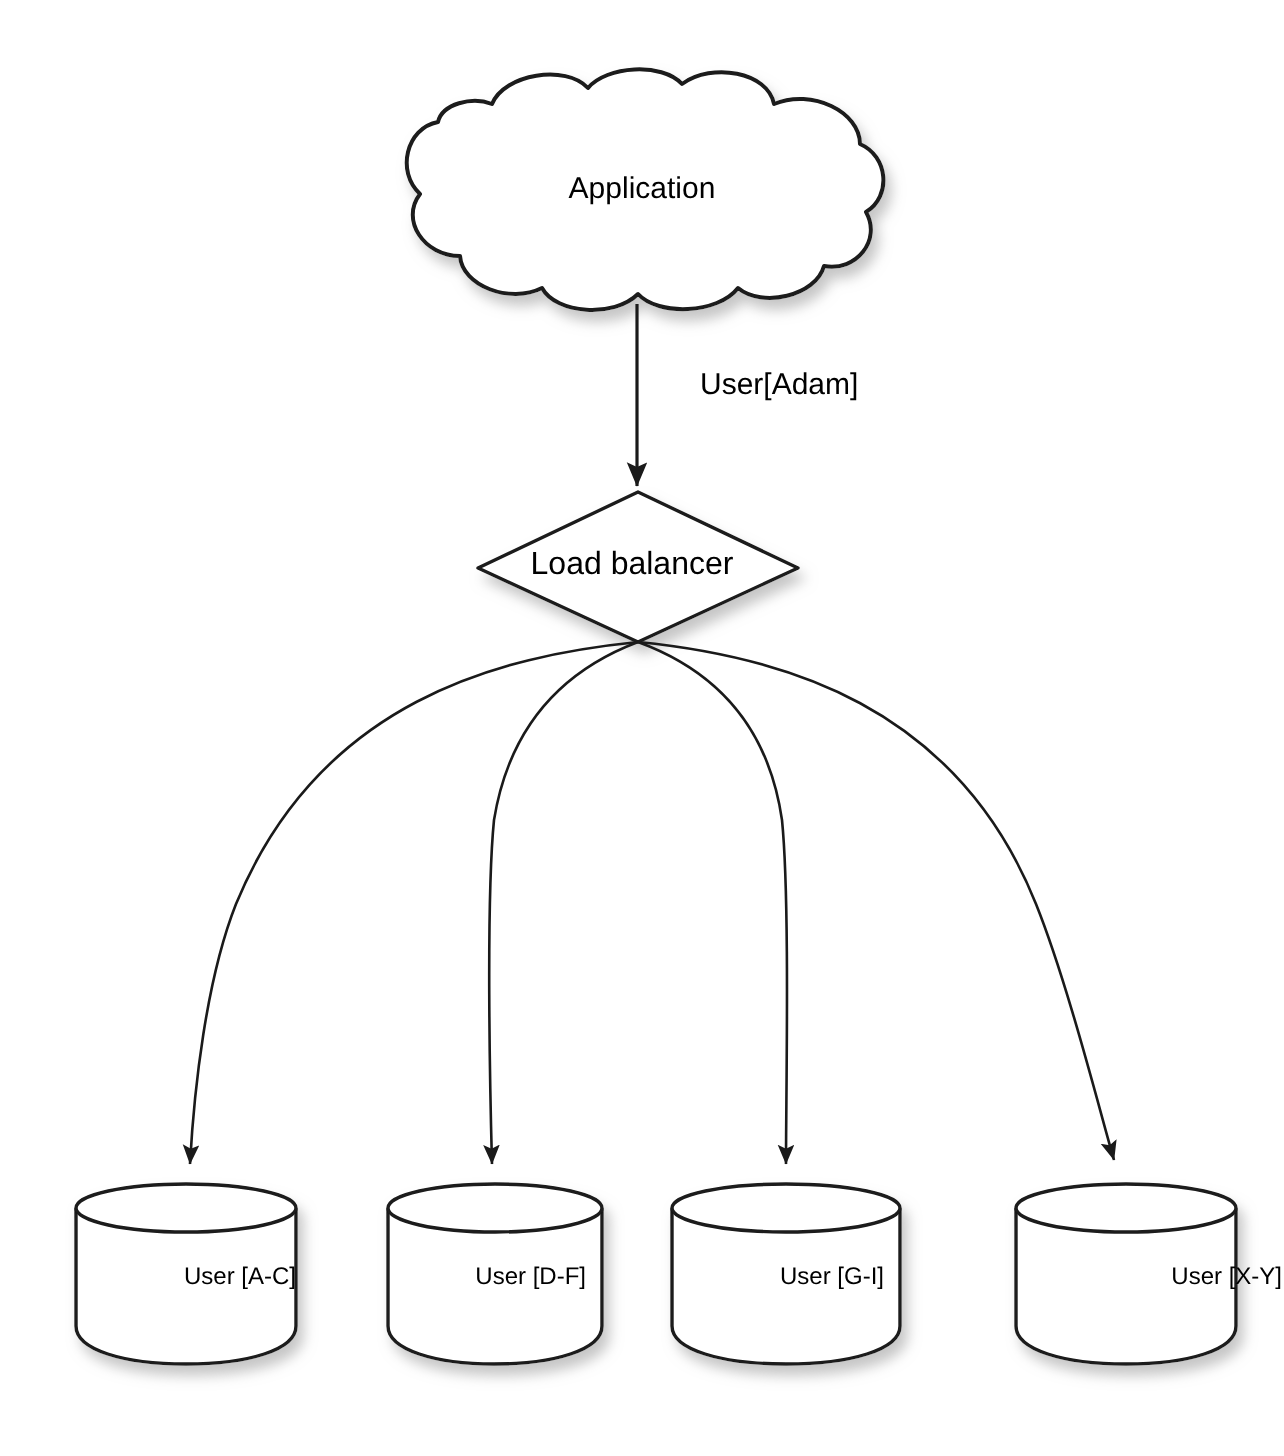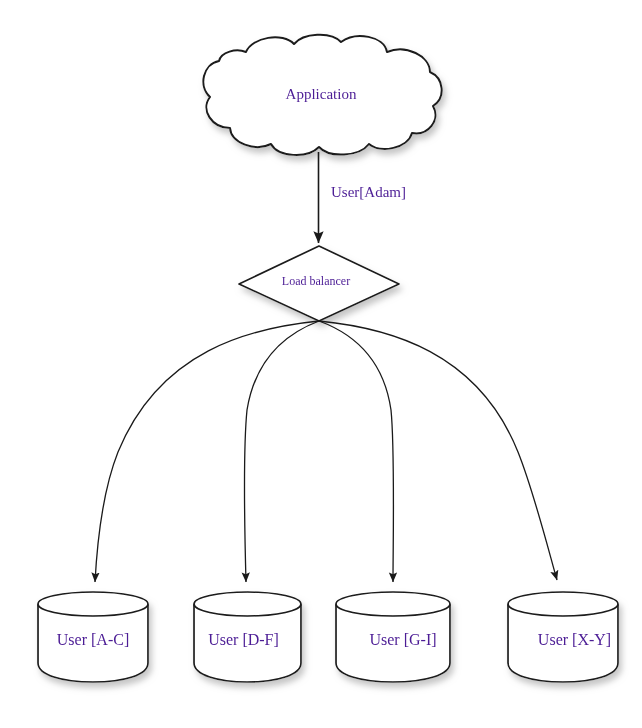--- a/index.html
+++ b/index.html
@@ -21,51 +21,52 @@
   }
   #diagram-svg {
     position: absolute;
     top: 0;
     left: 0;
     width: 642px;
     height: 728px;
   }
   .node-label {
     position: absolute;
-    color: #4c1d95;
-    font-family: Liberation Serif, serif;
+    color: #000000;
+    font-family: Liberation Sans, sans-serif;
     text-align: center;
     white-space: nowrap;
     pointer-events: none;
   }
   .label-application {
     left: 0;
     top: 86px;
     width: 642px;
     font-size: 15px;
   }
   .label-loadbalancer {
     left: 0;
     top: 274px;
     width: 632px;
-    font-size: 12px;
+    font-size: 16px;
   }
   .label-edge-user {
-    left: 331px;
+    left: 350px;
     top: 184px;
     font-size: 15px;
     text-align: right;
   }
   .label-db {
     top: 631px;
-    font-size: 16px;
+    font-size: 12px;
+    text-align: right;
   }
   .db0 { left: 38px;  width: 110px; }
   .db1 { left: 194px; width: 99px; }
-  .db2 { left: 336px; width: 134px; }
+  .db2 { left: 336px; width: 106px; }
   .db3 { left: 508px; width: 133px; }
 </style>
 </head>
 <body>
 
 <div id="diagram-canvas">
 
   <svg id="diagram-svg" viewBox="0 0 642 728">
     <defs>
       <marker id="arrowhead" markerWidth="9" markerHeight="9" refX="7.4" refY="3.2" orient="auto" markerUnits="strokeWidth">

